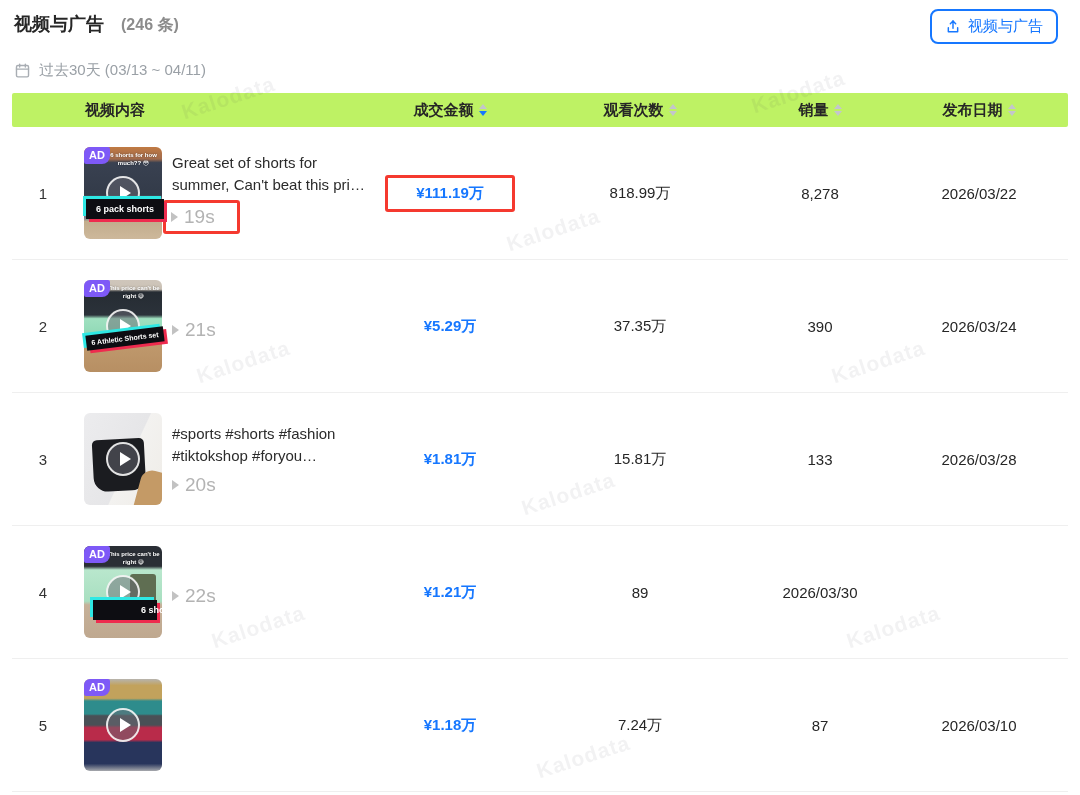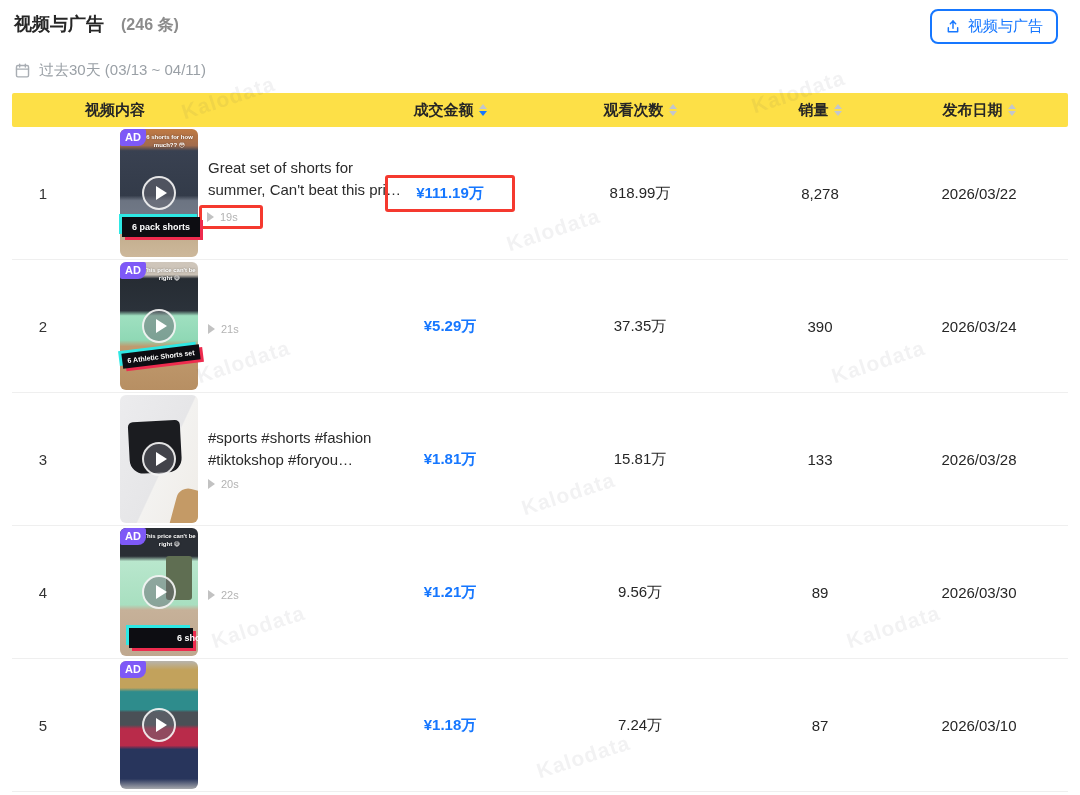--- a/index.html
+++ b/index.html
@@ -27,39 +27,39 @@
   .export-btn svg { display:block; }
 
   
   .date-row { display:flex; align-items:center; gap:8px; color:#9aa0a6;
               font-size:15px; padding:17px 14px 13px; }
   .date-row svg { display:block; }
 
   
   .table { margin:0 12px; position:relative; }
   .grid-cols { display:grid; grid-template-columns:62px 296px 160px 220px 140px 178px; }
-  .thead { background:#fde047; height:34px; align-items:center; font-size:15px;
+  .thead { background:#bef264; height:34px; align-items:center; font-size:15px;
            font-weight:600; color:#262626; border-radius:2px; }
   .th-content { padding-left:11px; text-align:left; }
   .th-sort { display:flex; align-items:center; justify-content:center; gap:5px; }
   .caret-group { display:inline-flex; flex-direction:column; gap:2px; cursor:pointer; }
   .caret-up { width:0; height:0; border-left:4px solid transparent;
               border-right:4px solid transparent; border-bottom:5px solid #c3c6cc; }
   .caret-down { width:0; height:0; border-left:4px solid transparent;
                 border-right:4px solid transparent; border-top:5px solid #c3c6cc; }
   .caret-down.active { border-top-color:#1677ff; }
 
   .row { align-items:center; height:133px; border-bottom:1px solid #efefef;
          font-size:15px; color:#262626; }
   .rank { text-align:center; color:#333; }
   .content-cell { display:flex; align-items:center; gap:10px; padding-left:10px; }
   .num-cell { text-align:center; }
 
   
-  .thumb { position:relative; width:78px; height:128px; flex:none; cursor:pointer;margin-left:36px; }
+  .thumb { position:relative; width:78px; height:92px; flex:none; cursor:pointer; }
   .thumb-bg { position:absolute; inset:0; border-radius:6px; overflow:hidden; }
   .tb1 { background:linear-gradient(180deg,#c07a43 0%,#a16b4c 13%,#394151 17%,
          #333b49 52%,#6c7482 56%,#757d8a 77%,#c2ad8d 81%,#cdb89b 100%); }
   .tb2 { background:linear-gradient(180deg,#cfc6bb 0%,#cbc2b6 10%,#262c33 13%,
          #2b323a 38%,#9fe0c0 42%,#8fd8b5 61%,#c09a6e 66%,#b78f63 100%); }
   .tb3 { background:linear-gradient(115deg,#ececee 0%,#e6e6e8 55%,#f3f2f0 56%,#efece7 100%); }
   .tb4 { background:linear-gradient(180deg,#2a2e35 0%,#2a2e35 22%,#b9e7cd 26%,
          #a8dfc0 60%,#c6b199 64%,#bfa88f 100%); }
   .tb5 { background:linear-gradient(180deg,#b7b4ae 0%,#c2a25c 7%,#c2a25c 21%,
          #2e8c8c 24%,#2e8c8c 38%,#4a5056 40%,#4a5056 50%,#b92b4a 53%,
@@ -82,26 +82,26 @@
           background:rgba(105,105,115,.5); border:2px solid rgba(255,255,255,.85);
           display:flex; align-items:center; justify-content:center; z-index:2; }
   .play i { display:block; width:0; height:0; border-top:7px solid transparent;
             border-bottom:7px solid transparent; border-left:11px solid #fff;
             margin-left:4px; }
   .banner { position:absolute; bottom:20px; left:2px; right:-2px; z-index:3;
             background:#0d0d12; color:#fff; font-size:9px; font-weight:700;
             text-align:center; padding:5px 2px; white-space:nowrap;
             box-shadow:-3px -3px 0 #2ee8e4, 3px 3px 0 #ee2b4e; }
   .banner.tilt { transform:rotate(-7deg); bottom:26px; font-size:7px; padding:4px 1px; }
-  .banner.small { left:9px; right:5px; bottom:8px;padding-left:48px; }
+  .banner.small { left:9px; right:5px; bottom:18px;padding-left:48px; }
 
   
   .vtitle { width:206px; line-height:22px; color:#2b2b2b; cursor:pointer; }
   .duration { margin-top:7px; display:inline-flex; align-items:center; gap:6px;
-              color:#b3b3b3; font-size:11px; }
+              color:#b3b3b3; font-size:19px; }
   .dur-tri { width:0; height:0; border-top:5px solid transparent;
              border-bottom:5px solid transparent; border-left:7px solid #c2c2c2; }
   .annot-duration { border:3px solid #f5392f; border-radius:3px;
                     padding:3px 22px 3px 5px; margin-left:-9px; margin-top:4px; }
   .amount { color:#1677ff; font-weight:600; }
   .annot-amount { display:inline-block; border:3px solid #f5392f; border-radius:3px;
                   padding:6px 28px; }
 </style>
 </head>
 <body>
@@ -274,21 +274,20 @@
         <span class="banner small">6 shorts set</span>
       </div>
       <div class="meta">
         <div class="duration">
           <i class="dur-tri"></i>
           <span>22s</span>
         </div>
       </div>
     </div>
     <div class="num-cell amount">¥1.21万</div>
-    <div class="num-cell">9.56万</div>
     <div class="num-cell">89</div>
     <div class="num-cell">2026/03/30</div>
   </div>
 
   <div class="row grid-cols">
     <div class="rank">5</div>
     <div class="content-cell">
       <div class="thumb">
         <div class="thumb-bg tb5"></div>
         <span class="ad-badge">AD</span>

